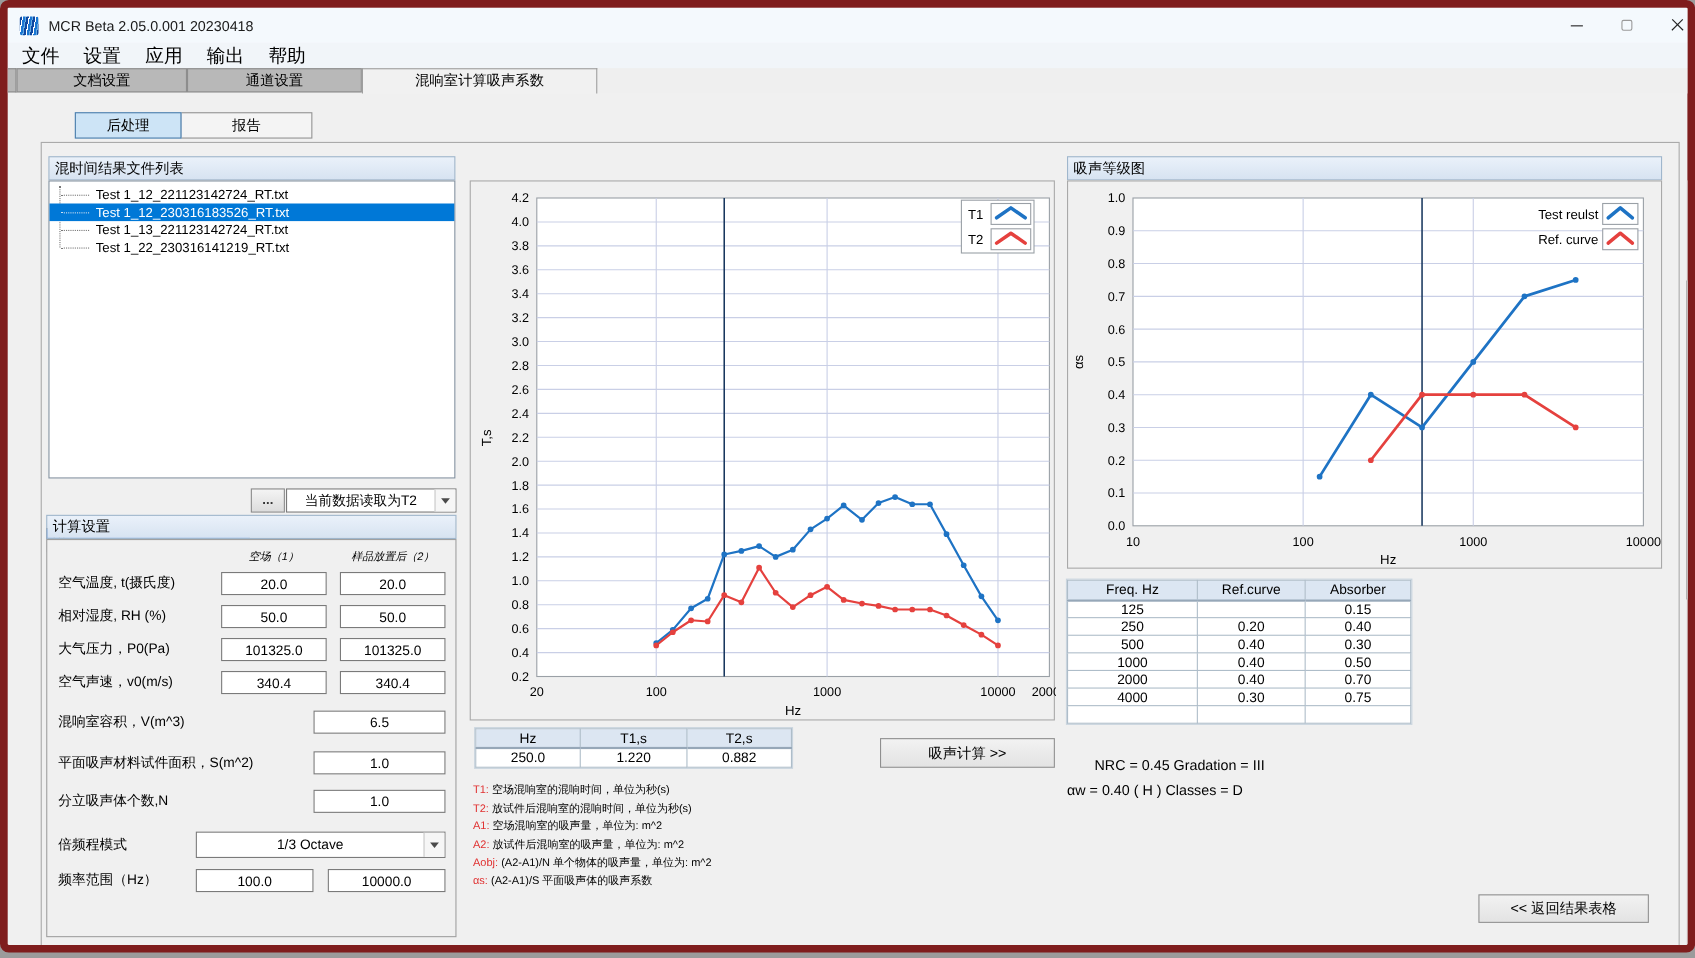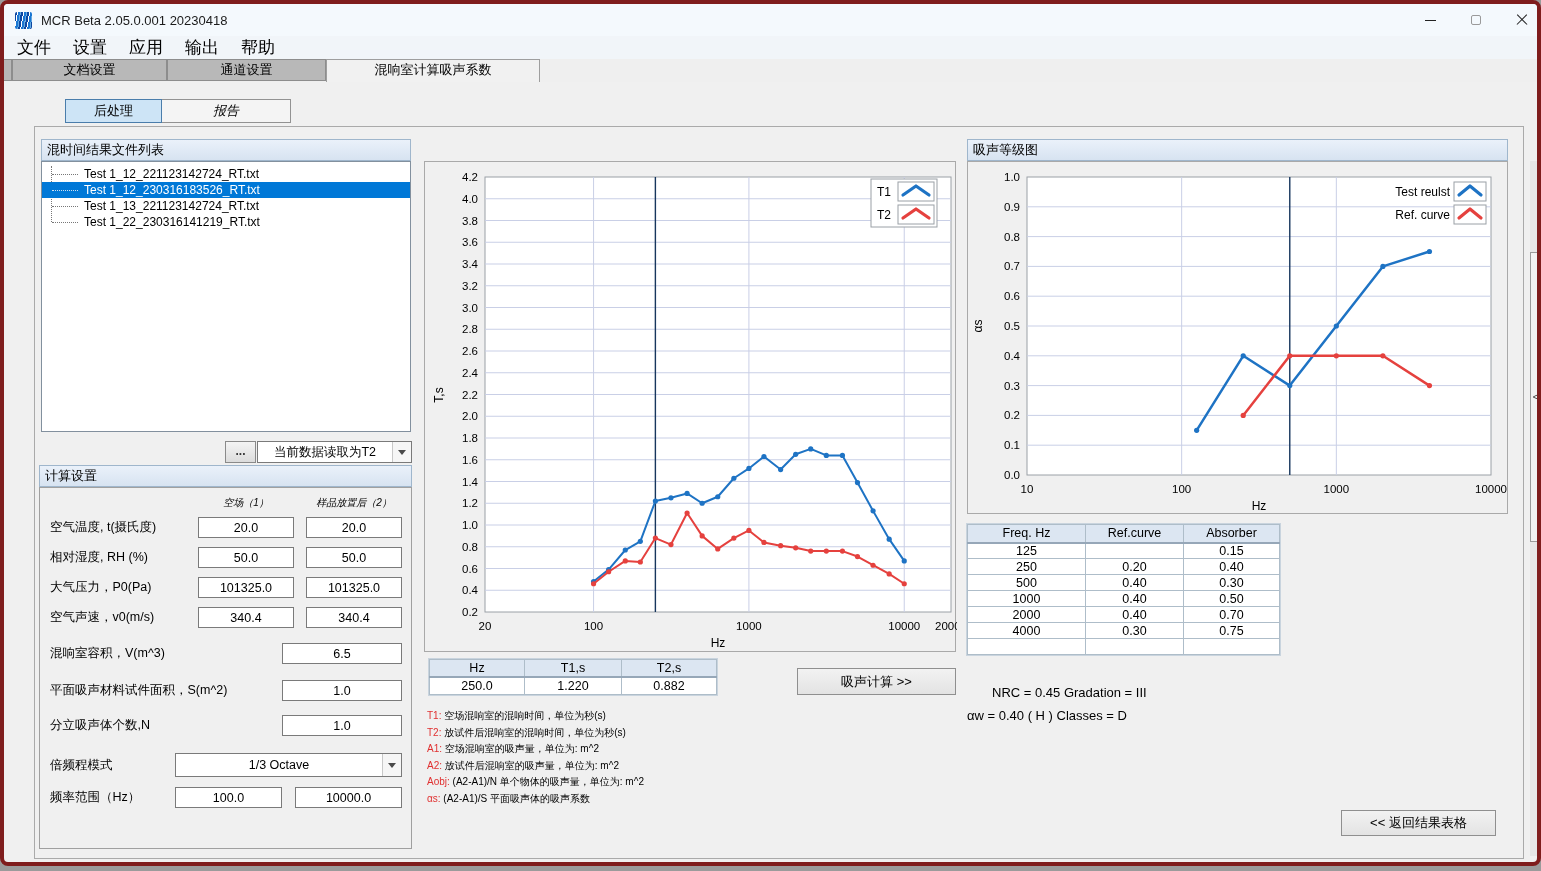--- a/index.html
+++ b/index.html
@@ -1,18 +1,18 @@
 <!DOCTYPE html>
 <html><head>
 <meta charset="utf-8">
 <style>
   * { margin:0; padding:0; box-sizing:border-box; }
   html,body { width:1541px; height:871px; }
   body { font-family:"Liberation Sans","DejaVu Sans",sans-serif; background:#9b9b9b; font-size:12px; color:#000; }
-  .window { position:relative; width:1541px; height:866px; background:#f0f0f0; border-radius:8px; overflow:hidden; border:4px solid #7f1d1d; }
+  .window { position:relative; width:1541px; height:866px; background:#f0f0f0; border-radius:8px; overflow:hidden; border:7px solid #7f1d1d; }
 
   
   .titlebar { position:absolute; left:0; top:0; width:1541px; height:32px; background:#f4f9fd; display:flex; align-items:center; }
   .app-icon { width:17px; height:17px; margin-left:11px; background:repeating-linear-gradient(100deg,#0d47a1 0 2px,#ffffff 2px 3px,#1976d2 3px 5px,#64a9e0 5px 6px); border-radius:2px; }
   .app-title { margin-left:9px; font-size:13px; color:#1b1b1b; }
   .win-btns { position:absolute; right:0; top:0; height:32px; display:flex; }
   .win-btn { width:46px; height:32px; display:flex; align-items:center; justify-content:center; }
   .glyph-min { width:11px; height:1px; background:#222; }
   .glyph-max { width:10px; height:10px; border:1px solid #9a9a9a; border-radius:2px; }
   .glyph-close { position:relative; width:12px; height:12px; }
@@ -122,21 +122,21 @@
 
   <div class="tabbar" id="tabbar">
     <div class="tab-stub"></div>
   <div class="tab" style="left: 8px; width: 155px;">文档设置</div>
       <div class="tab" style="left: 163px; width: 159px;">通道设置</div>
       <div class="tab active" style="left: 322px; width: 214px;">混响室计算吸声系数</div>
     </div>
 
   <div id="subtabs">
       <div class="subtab active" style="left: 61px; top: 95px; width: 97px;">后处理</div>
-      <div class="subtab plain" style="left: 157px; top: 95px; width: 130px; font-style: italic;">报告</div>
+      <div class="subtab plain" style="left: 157px; top: 95px; width: 120px;">报告</div>
     </div>
 
   <div class="outer-panel"></div>
 
   <div class="phd" style="left:37px; top:135px; width:370px;">混时间结果文件列表</div>
   <div class="filelist" id="filelist">
     <div class="treev"></div>
   <div class="file-row">
         <span class="tree"></span>
         <span>Test 1_12_221123142724_RT.txt</span>

